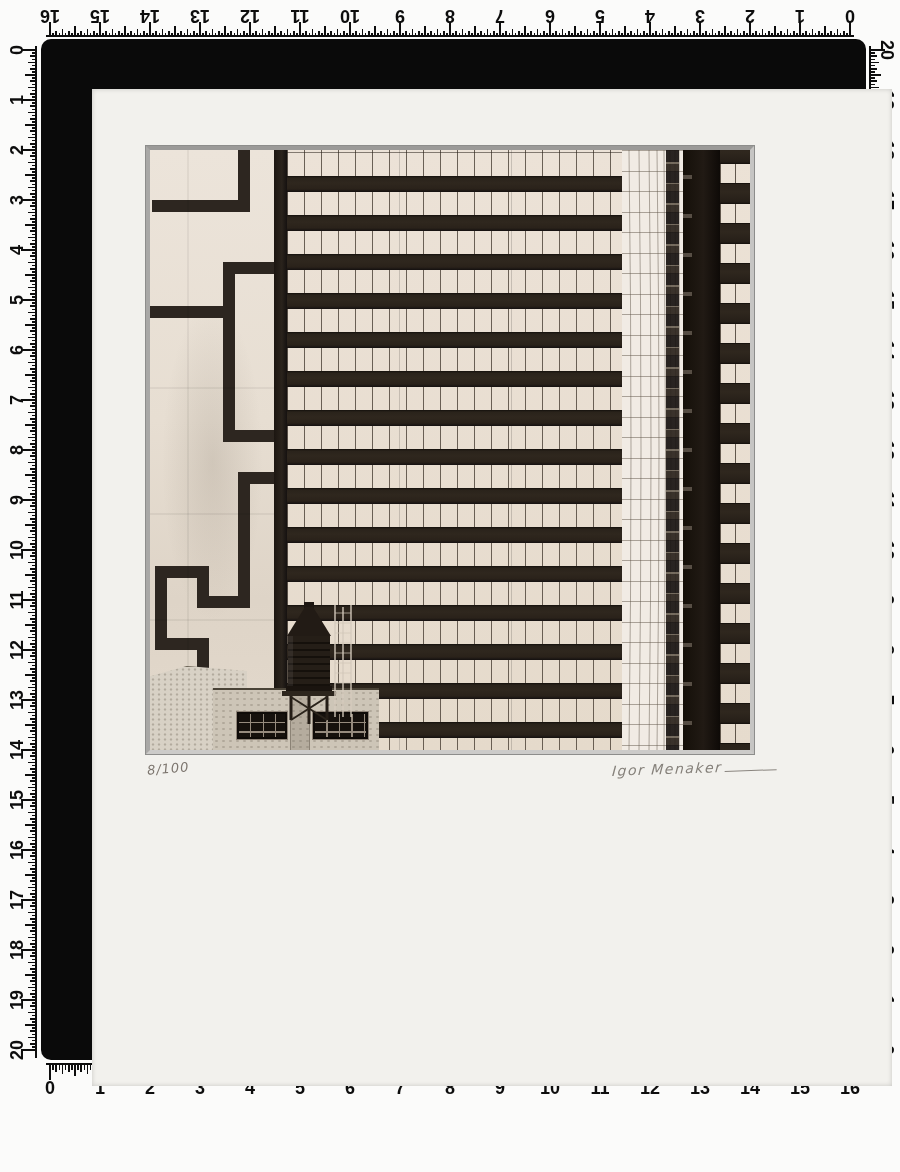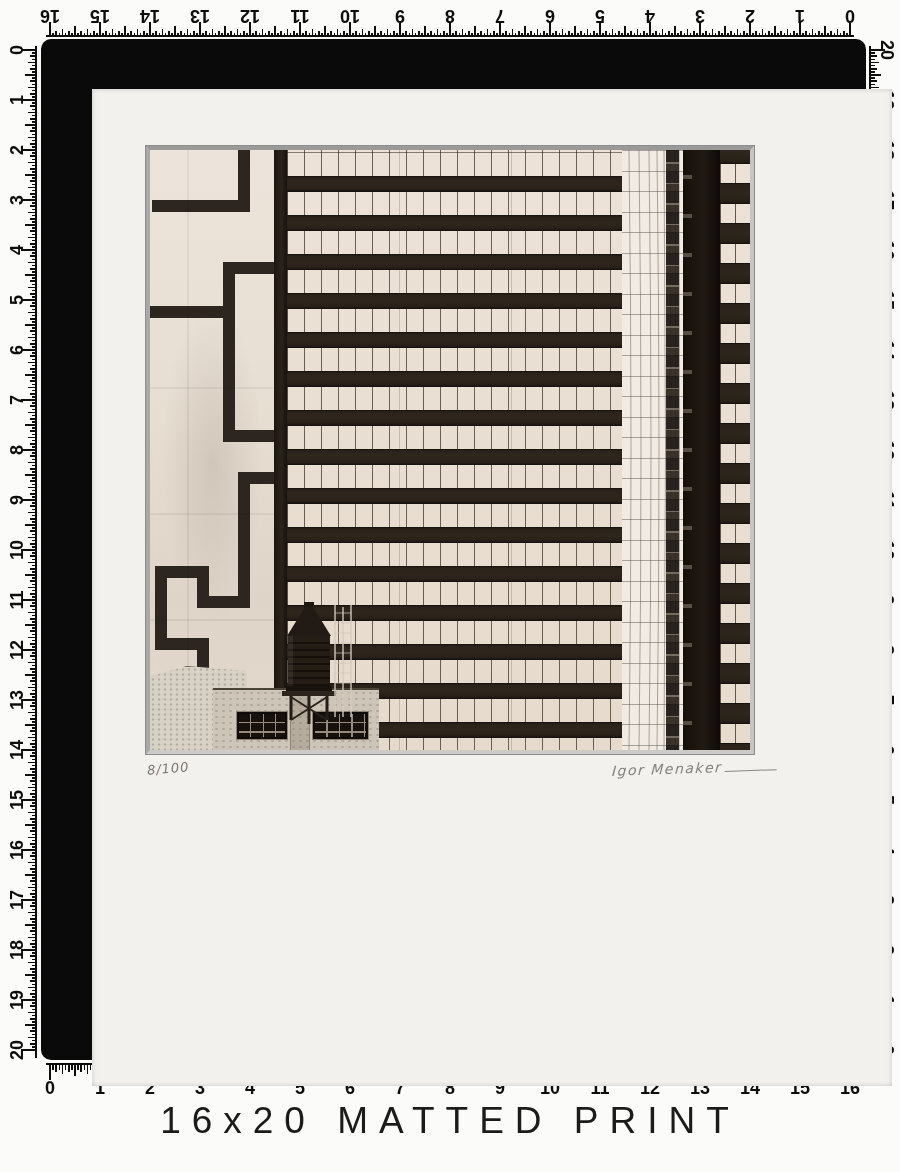--- a/index.html
+++ b/index.html
@@ -1451,14 +1451,13 @@
 
     </div>
   </div>
 
   <div class="edition">8/100</div>
   <div class="signature">
     <span>Igor Menaker</span>
     <span class="sig-line"></span>
   </div>
 
-  <div class="caption">16x20 MATTED PRINT</div>
 </div>
 
 </body></html>

